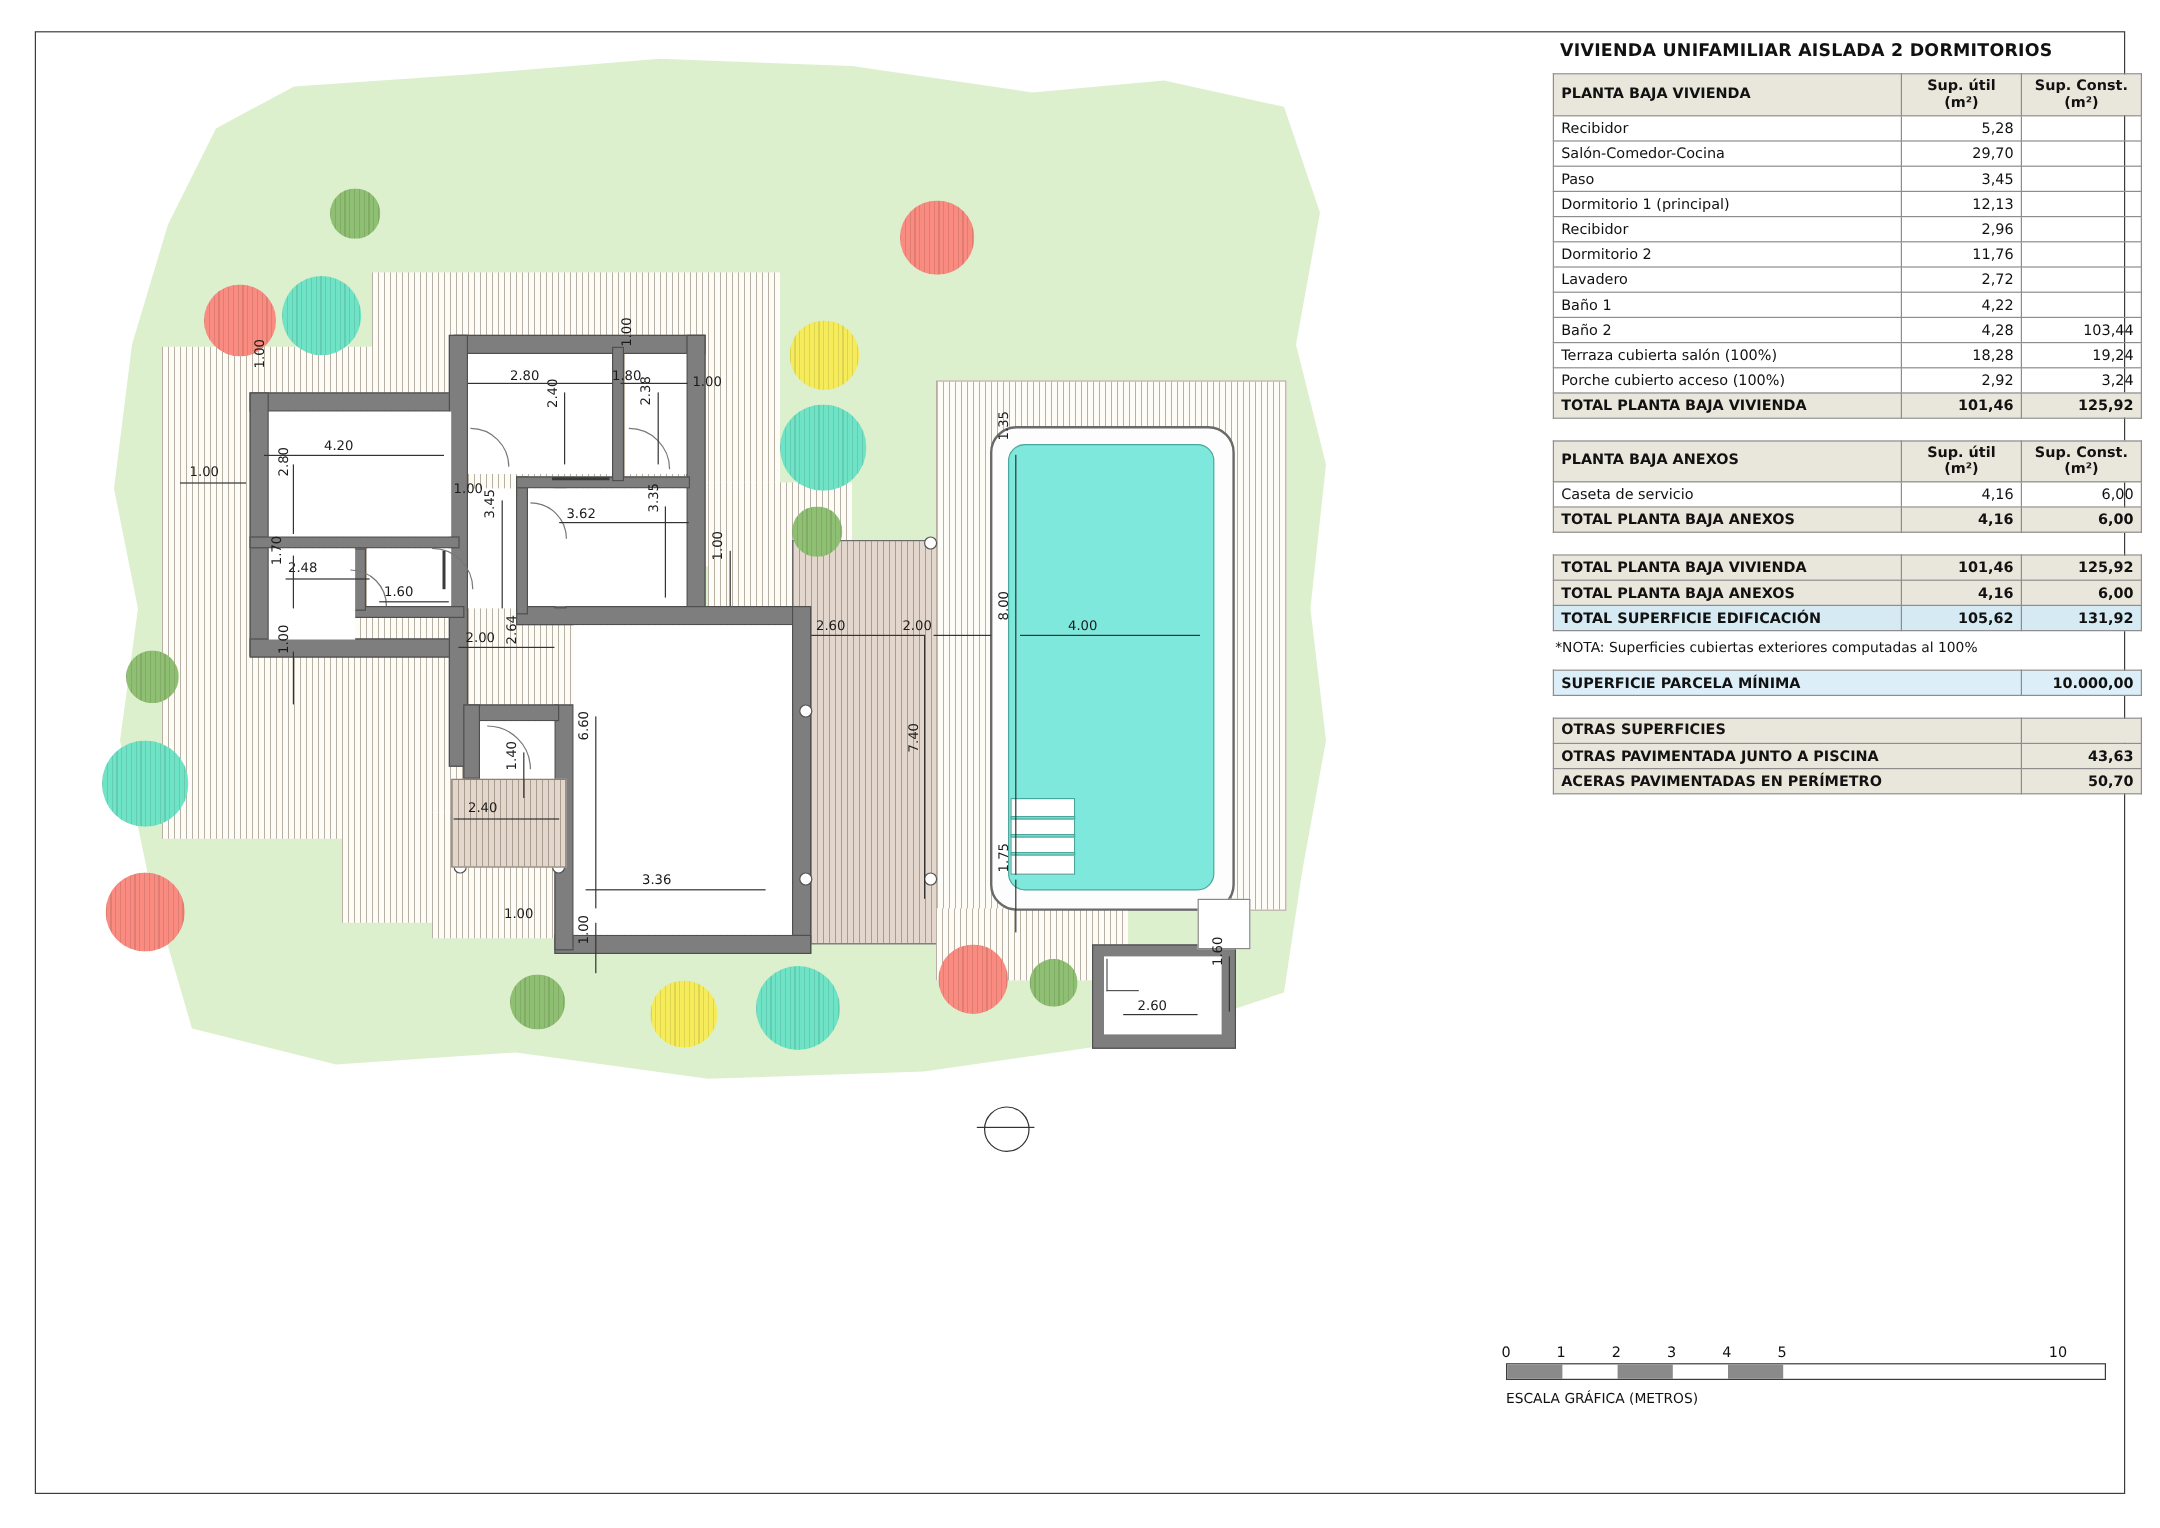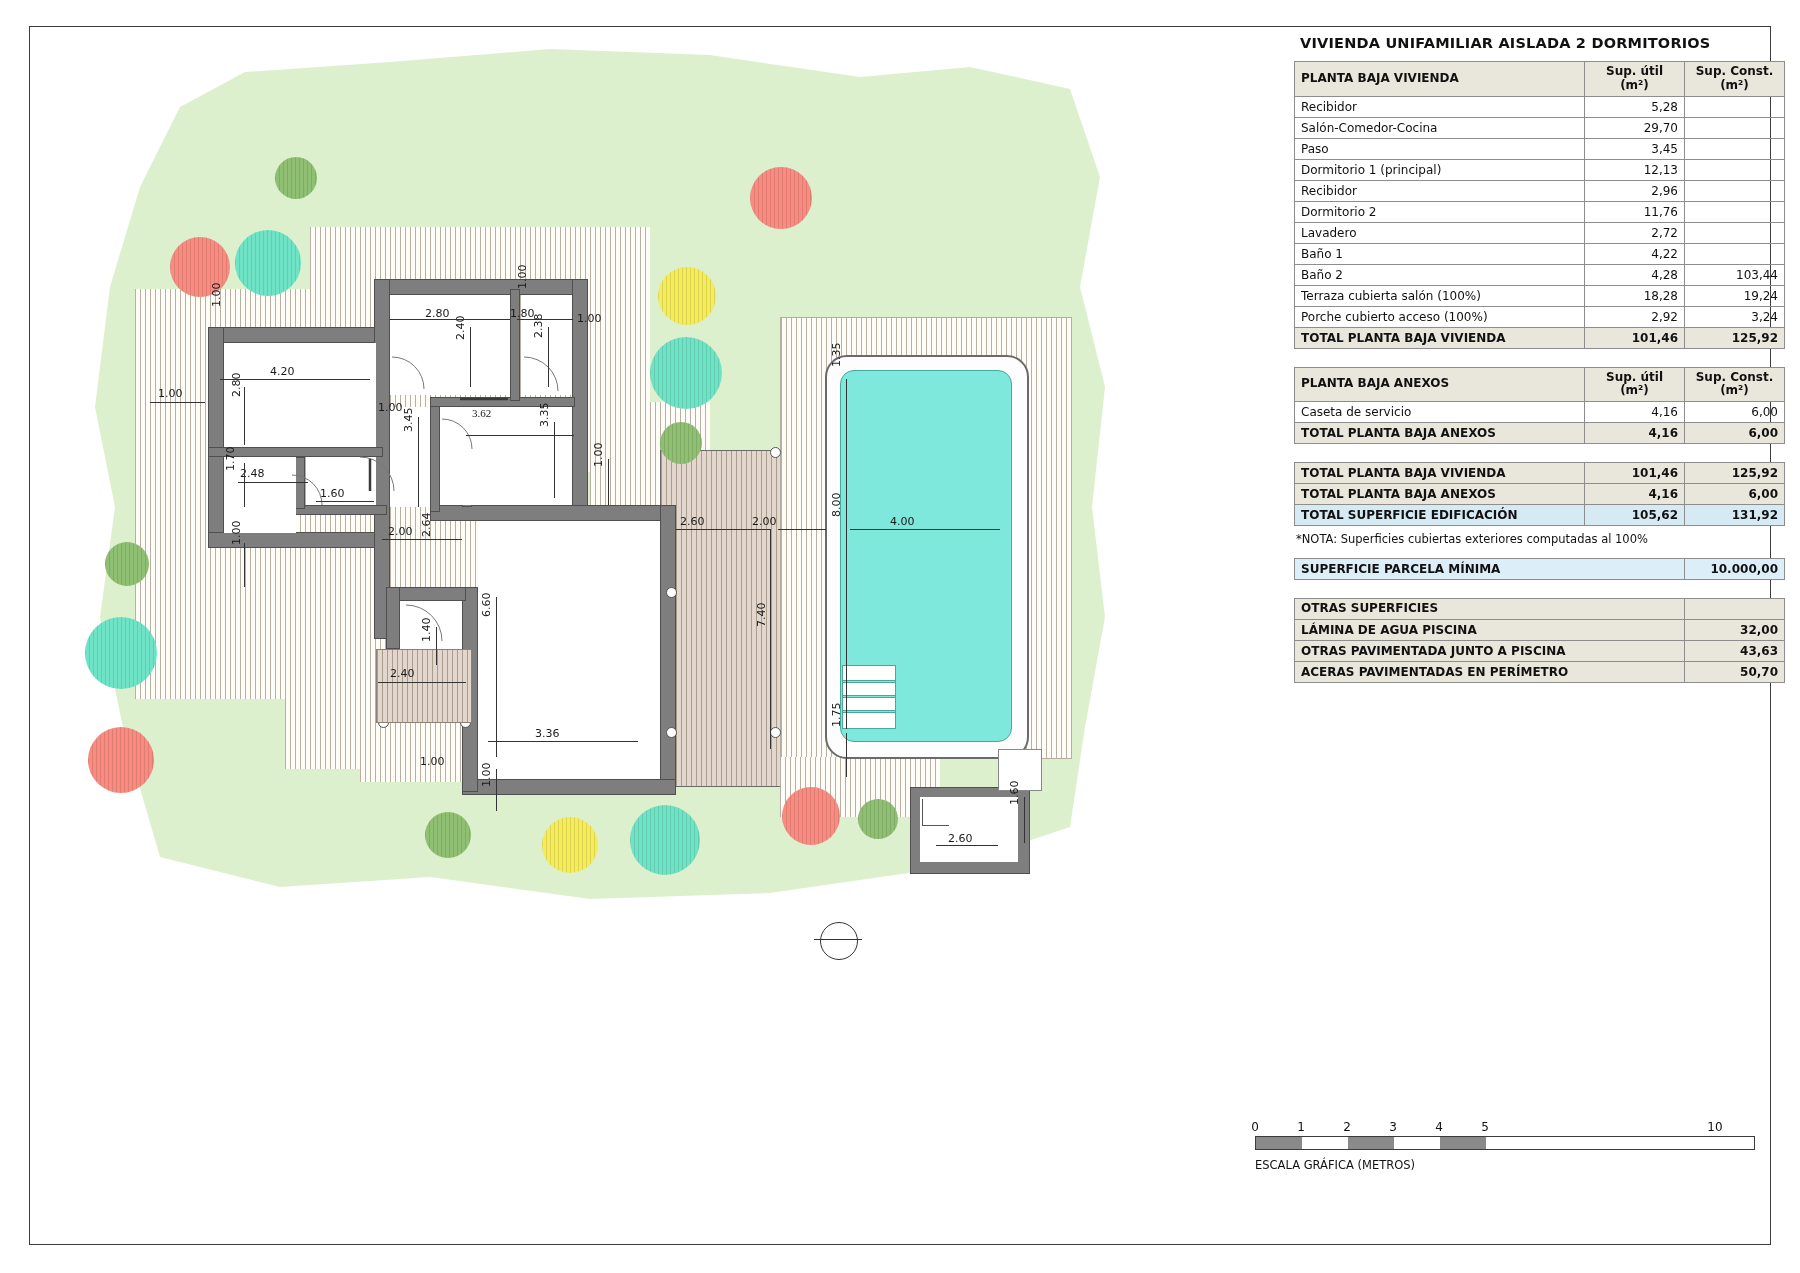--- a/index.html
+++ b/index.html
@@ -349,21 +349,21 @@
     <div class="dim vert" style="left:486px; top:262px;">1.00</div>
     <div class="dim vert" style="left:180px; top:280px;">1.00</div>
     <div class="dim" style="left:395px; top:280px;">2.80</div>
     <div class="dim" style="left:480px; top:280px;">1.80</div>
     <div class="dim" style="left:547px; top:285px;">1.00</div>
     <div class="dim" style="left:240px; top:338px;">4.20</div>
     <div class="dim vert" style="left:424px; top:313px;">2.40</div>
     <div class="dim vert" style="left:502px; top:311px;">2.38</div>
     <div class="dim vert" style="left:200px; top:370px;">2.80</div>
     <div class="dim" style="left:348px; top:374px;">1.00</div>
-    <div class="dim" style="left:442px; top:380px;font-family:Liberation Serif, serif;">3.62</div>
+    <div class="dim" style="left:442px; top:395px;">3.62</div>
     <div class="dim vert" style="left:508px; top:400px;">3.35</div>
     <div class="dim" style="left:128px; top:360px;">1.00</div>
     <div class="dim vert" style="left:372px; top:405px;">3.45</div>
     <div class="dim vert" style="left:194px; top:444px;">1.70</div>
     <div class="dim" style="left:210px; top:440px;">2.48</div>
     <div class="dim" style="left:290px; top:460px;">1.60</div>
     <div class="dim vert" style="left:200px; top:518px;">1.00</div>
     <div class="dim" style="left:358px; top:498px;">2.00</div>
     <div class="dim vert" style="left:390px; top:510px;">2.64</div>
     <div class="dim" style="left:650px; top:488px;">2.60</div>
@@ -581,24 +581,20 @@
       <colgroup>
           <col style="width:390px;">
           <col style="width:100px;">
         </colgroup>
       <tbody>
           <tr>
         <th class="hdr">OTRAS SUPERFICIES</th>
         <th class="hdr"></th>
       </tr>
       <tr class="beige">
-        <td>LÁMINA DE AGUA PISCINA</td>
-        <td class="num">32,00</td>
-      </tr>
-      <tr class="beige">
         <td>OTRAS PAVIMENTADA JUNTO A PISCINA</td>
         <td class="num">43,63</td>
       </tr>
       <tr class="beige">
         <td>ACERAS PAVIMENTADAS EN PERÍMETRO</td>
         <td class="num">50,70</td>
       </tr>
     </tbody>
       </table>
 

